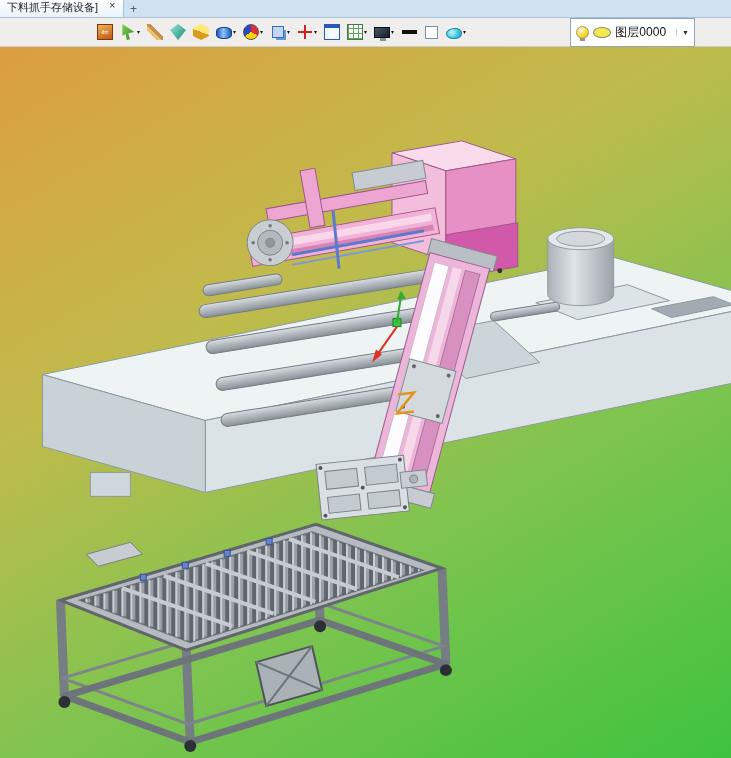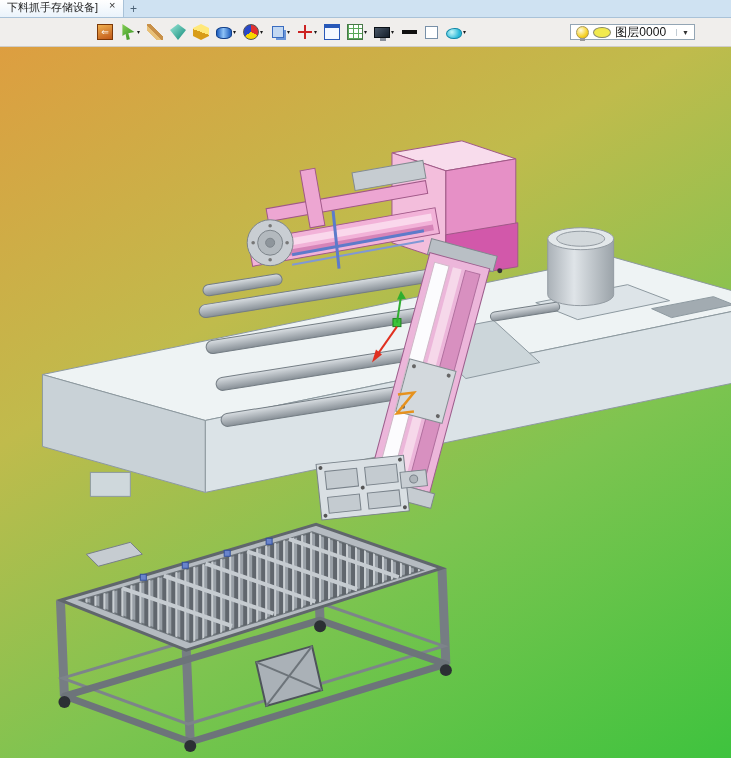--- a/index.html
+++ b/index.html
@@ -47,21 +47,21 @@
   .i-display-monitor{height:11px;margin-top:1px;background:linear-gradient(135deg,#4a5868,#141e2a);
     border:1px solid #0a1016;}
   .i-display-monitor::after{content:"";position:absolute;left:5px;bottom:-4px;width:6px;height:3px;background:#8a9098;}
   .i-line-width{background:linear-gradient(#101010 0 0) center/15px 4px no-repeat;}
   .i-blank-swatch{background:#fff;border:1px solid #7890a8;width:13px;height:13px;margin:1px;}
   .i-surface-blob{height:11px;margin-top:2px;border-radius:55% 45% 50% 50%;
     background:radial-gradient(circle at 35% 35%,#c6f6f8,#28b8d8 70%);border:1px solid #1088a8;}
 
   
   .layer-box{margin-left:auto;margin-right:36px;display:flex;align-items:center;gap:4px;
-    background:#fff;border:1px solid #93a5b4;height:16px;padding:0 5px;box-sizing:border-box;}
+    background:#fff;border:1px solid #93a5b4;height:29px;padding:0 5px;box-sizing:border-box;}
   .i-bulb{width:11px;height:11px;border-radius:50%;position:relative;
     background:radial-gradient(circle at 35% 30%,#fffbe0,#f6d22a 60%,#d8a80e);border:1px solid #a89858;}
   .i-bulb::after{content:"";position:absolute;bottom:-3px;left:3px;width:5px;height:3px;background:#9a9a9a;}
   .layer-swatch{width:16px;height:9px;border-radius:50%;border:1px solid #8a8a6a;}
   .layer-label{font-size:12px;color:#111;white-space:nowrap;}
   .layer-caret{font-size:7px;color:#333;margin-left:6px;padding-left:5px;border-left:1px solid #c2ccd4;}
 
   
   .viewport{position:relative;width:731px;height:713px;}
   .viewport svg{position:absolute;inset:0;display:block;}

